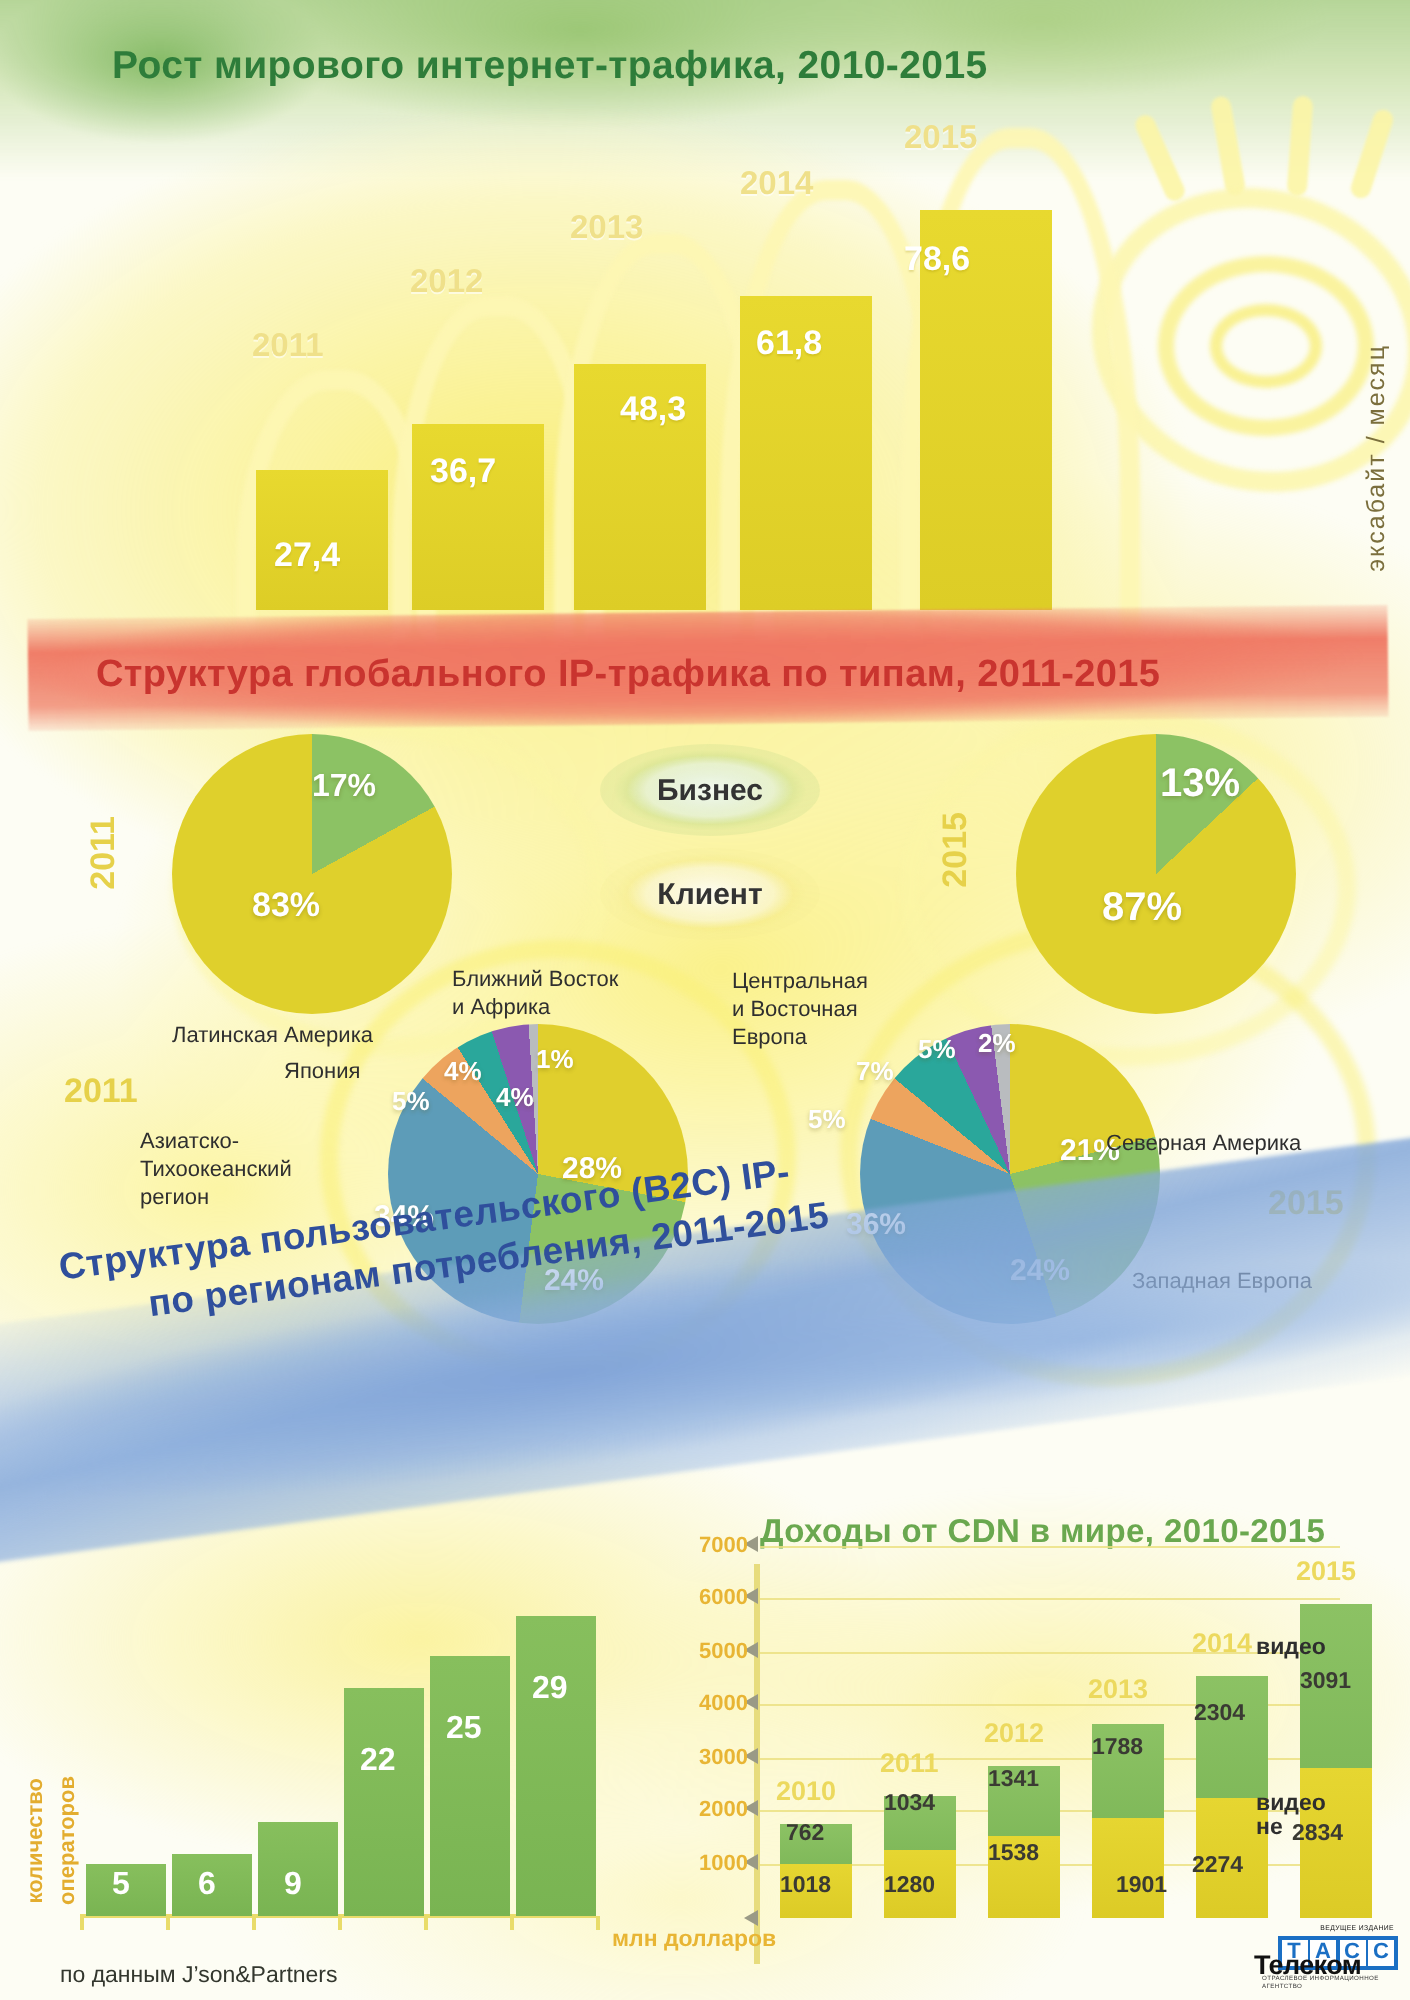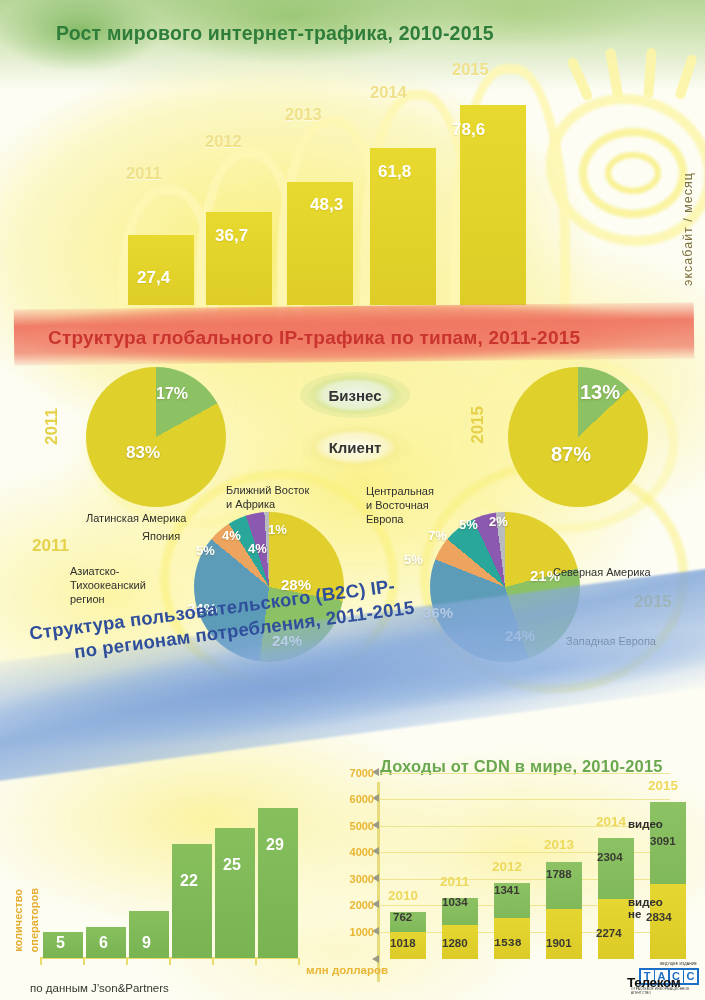--- a/index.html
+++ b/index.html
@@ -413,22 +413,22 @@
 
     <div class="sval" style="left:63px;bottom:62px;">762</div>
     <div class="sval" style="left:112px;bottom:77px;">1034</div>
     <div class="sval" style="left:164px;bottom:89px;">1341</div>
     <div class="sval" style="left:216px;bottom:105px;">1788</div>
     <div class="sval" style="left:267px;bottom:122px;">2304</div>
     <div class="sval" style="left:320px;bottom:138px;">3091</div>
 
     <div class="sval" style="left:60px;bottom:36px;">1018</div>
     <div class="sval" style="left:112px;bottom:36px;">1280</div>
-    <div class="sval" style="left:164px;bottom:36px;font-family:Liberation Mono, monospace;">1538</div>
-    <div class="sval" style="left:216px;bottom:36px;">1901</div>
+    <div class="sval" style="left:164px;bottom:52px;">1538</div>
+    <div class="sval" style="left:216px;bottom:36px;padding-left:12px;">1901</div>
     <div class="sval" style="left:266px;bottom:46px;">2274</div>
     <div class="sval" style="left:316px;bottom:62px;">2834</div>
 
     <div class="syear" style="left:58px;bottom:82px;">2010</div>
     <div class="syear" style="left:110px;bottom:96px;">2011</div>
     <div class="syear" style="left:162px;bottom:111px;">2012</div>
     <div class="syear" style="left:214px;bottom:133px;">2013</div>
     <div class="syear" style="left:266px;bottom:156px;">2014</div>
     <div class="syear" style="left:318px;bottom:192px;">2015</div>
   </div>

